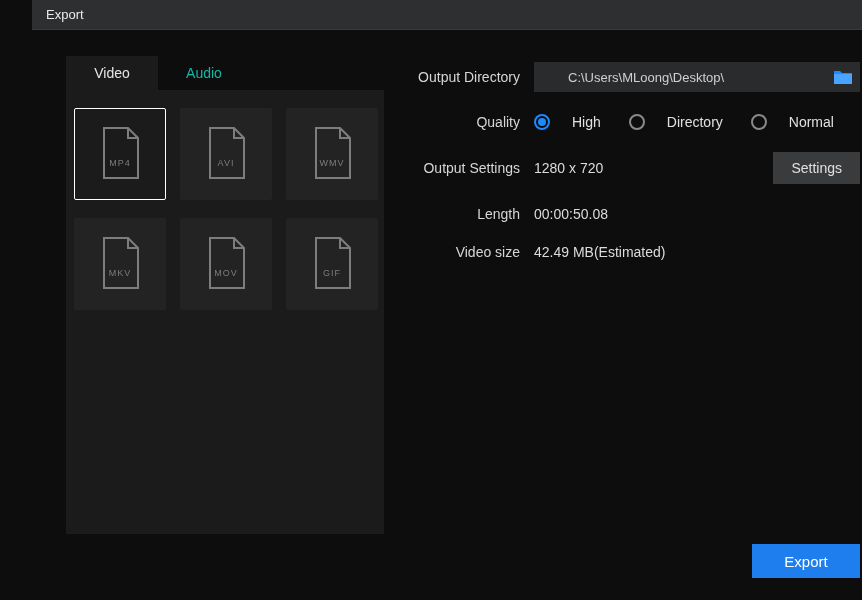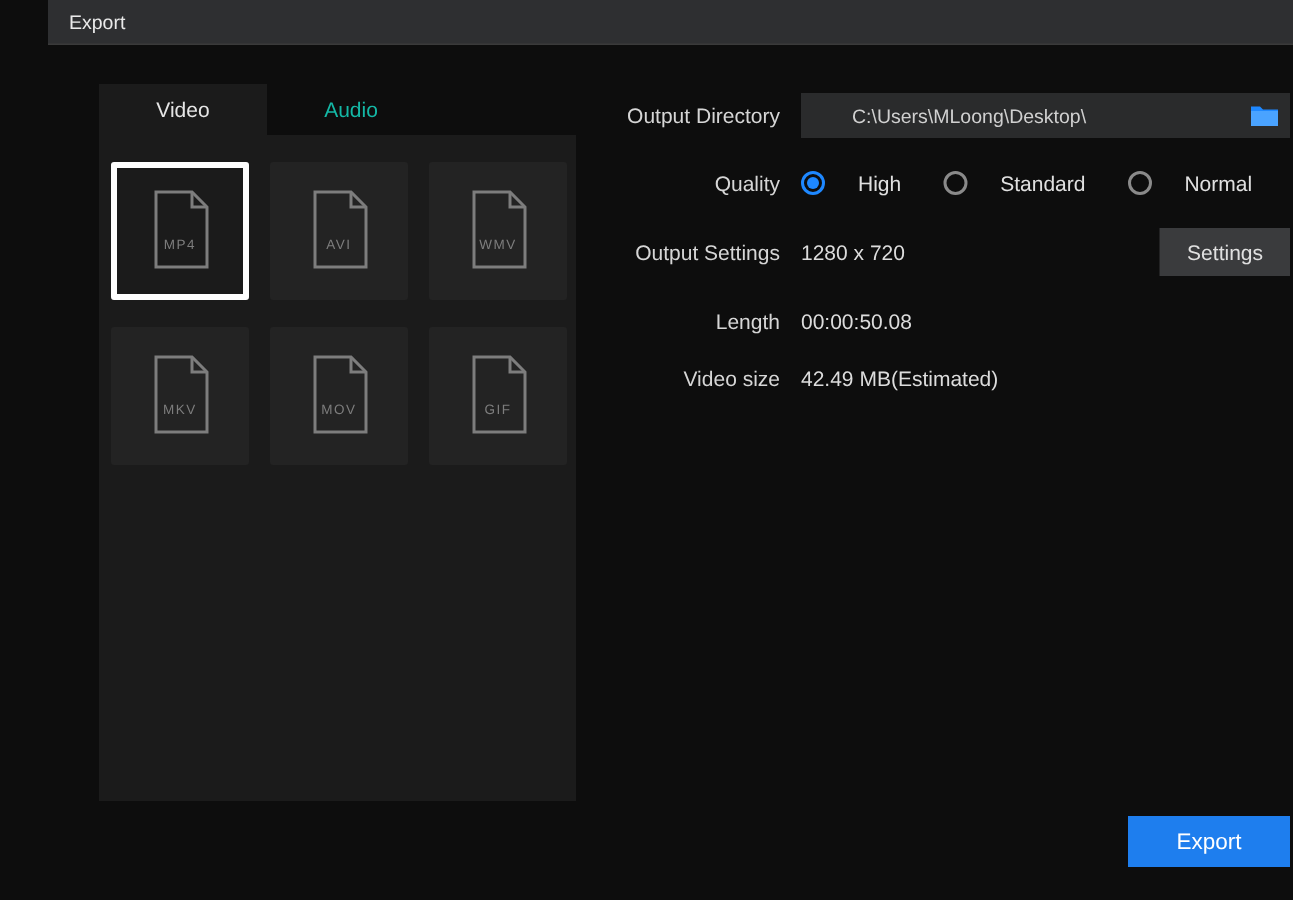--- a/index.html
+++ b/index.html
@@ -8,26 +8,26 @@
   .titlebar { height: 30px; background: #2e2f31; display: flex; align-items: center; padding: 0 8px 0 14px; border-bottom: 1px solid #3a3a3a; }
   .titlebar-title { font-size: 13px; color: #eaeaea; flex: 1; }
   .close-btn { width: 28px; height: 28px; display: flex; align-items: center; justify-content: center; cursor: pointer; }
   .close-btn svg { stroke: #d0d0d0; }
 
   .body { flex: 1; padding: 26px 34px 22px 34px; display: flex; flex-direction: column; }
   .main-row { display: flex; gap: 18px; flex: 1; }
 
   .left-panel { width: 318px; display: flex; flex-direction: column; }
   .tabs { display: flex; height: 34px; }
-  .tab { width: 112px; display: flex; align-items: center; justify-content: center; font-size: 14px; cursor: pointer; }
+  .tab { width: 92px; display: flex; align-items: center; justify-content: center; font-size: 14px; cursor: pointer; }
   .tab.active { background: #1b1b1b; color: #e6e6e6; }
   .tab.inactive { background: transparent; color: #14b8a6; }
   .format-grid { flex: 1; background: #1b1b1b; padding: 18px 8px; display: grid; grid-template-columns: repeat(3, 92px); grid-auto-rows: 92px; gap: 18px 14px; align-content: start; justify-content: start; }
   .format-tile { background: #232323; border-radius: 2px; display: flex; align-items: center; justify-content: center; cursor: pointer; position: relative; }
-  .format-tile.selected { background: transparent; border: 4px solid #ffffff; }
+  .format-tile.selected { background: transparent; border: 1px solid #ffffff; }
   .file-icon { width: 44px; height: 56px; position: relative; }
   .file-icon svg { position: absolute; top: 0; left: 0; }
   .file-label { position: absolute; top: 32px; left: 0; width: 44px; text-align: center; font-size: 9px; letter-spacing: 1px; color: #7d7d7d; }
 
   .right-panel { flex: 1; padding-top: 6px; }
   .form-row { display: flex; align-items: center; margin-bottom: 22px; }
   .form-label { width: 132px; text-align: right; padding-right: 14px; font-size: 14px; color: #d6d6d6; }
   .form-value { flex: 1; font-size: 14px; color: #dcdcdc; display: flex; align-items: center; }
   .text-input { flex: 1; height: 30px; background: #2a2b2c; border: none; color: #d0d0d0; font-size: 13px; padding: 0 10px; outline: none; }
   .input-wrap { flex: 1; display: flex; align-items: center; background: #2a2b2c; height: 30px; }
@@ -154,21 +154,21 @@
               <div class="radio-item selected">
                 <div class="radio-outer">
                     <div class="radio-inner"></div>
                   </div>
                 <span class="radio-label">High</span>
               </div>
               <div class="radio-item">
                 <div class="radio-outer">
                     <div class="radio-inner"></div>
                   </div>
-                <span class="radio-label">Standard</span>
+                <span class="radio-label">Directory</span>
               </div>
               <div class="radio-item">
                 <div class="radio-outer">
                     <div class="radio-inner"></div>
                   </div>
                 <span class="radio-label">Normal</span>
               </div>
             </div>
           </div>
         </div>

